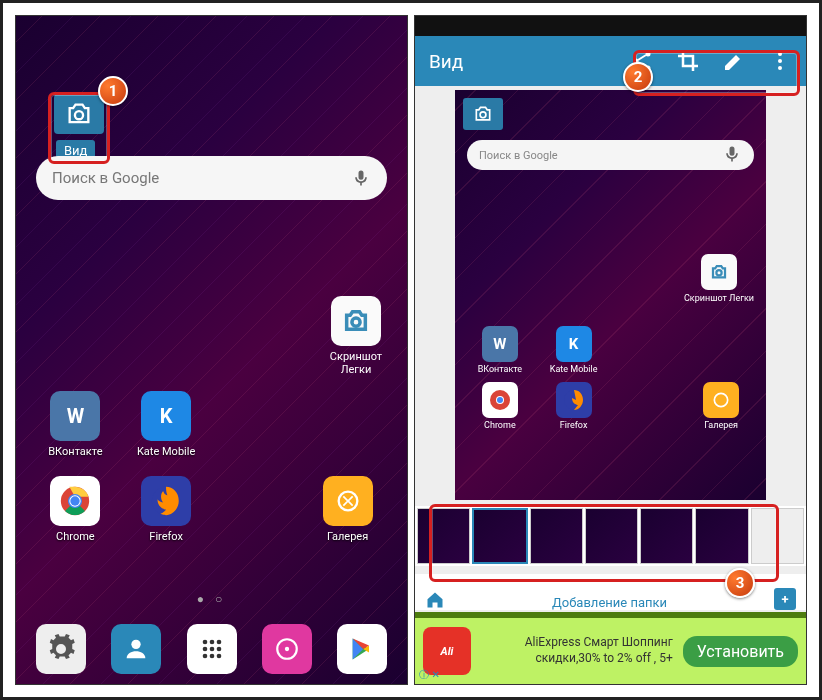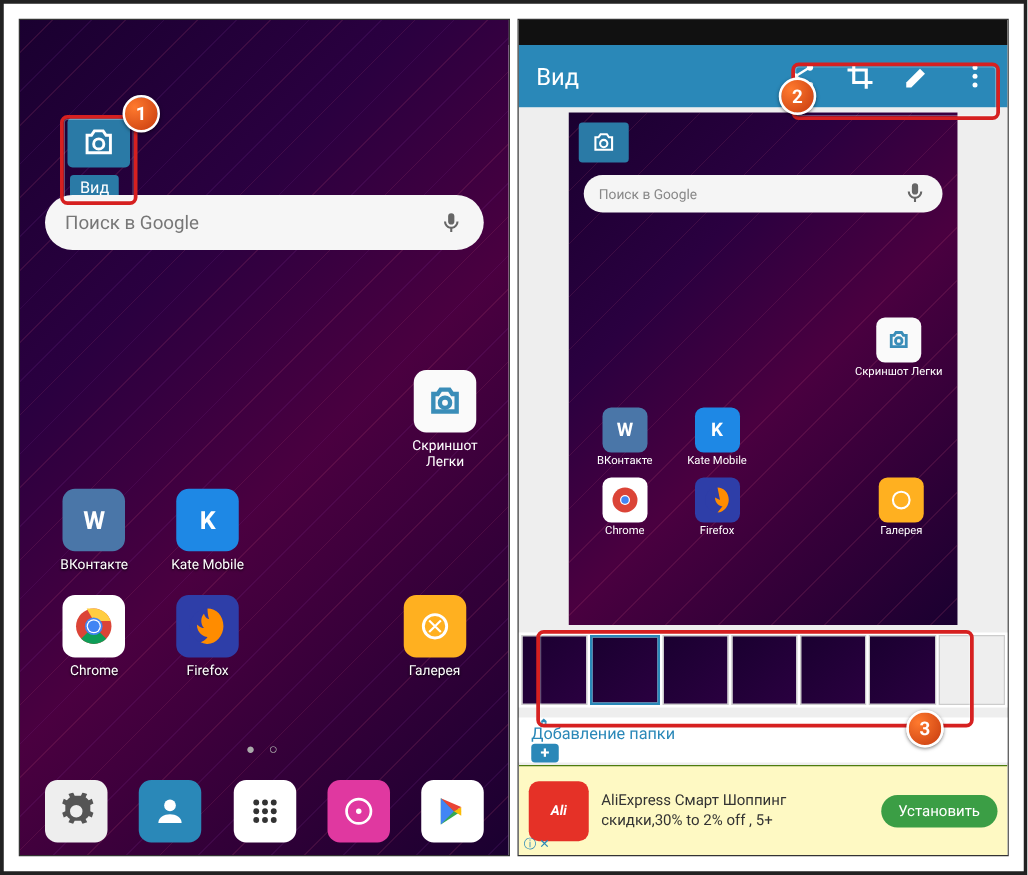--- a/index.html
+++ b/index.html
@@ -71,30 +71,30 @@
   .pv-apps { position:absolute; top:236px; left:12px; right:12px; display:grid; grid-template-columns:repeat(4,1fr); gap:8px; color:#fff; font-size:9px; text-align:center;}
   .pv-apps .app{display:flex;flex-direction:column;align-items:center;gap:2px;}
   .pv-apps .ico{width:36px;height:36px;border-radius:7px;display:flex;align-items:center;justify-content:center;font-size:15px;font-weight:bold;}
 
   
   .thumbs { position:absolute; top:420px; left:0; right:0; height:60px; background:#fff; display:flex; gap:2px; padding:2px;}
   .thumbs > div { flex:1; background:linear-gradient(135deg,#1a0030,#2a0040); border:1px solid #ccc;}
   .thumbs > div.sel { border:2px solid #2a88b8;}
 
   
-  .folder-row{ position:absolute; top:488px; left:0; right:0; height:36px; background:#fff; display:flex; align-items:flex-start; padding:0 10px; color:#2a88b8; font-size:13px;flex-direction:column;}
+  .folder-row{ position:absolute; top:488px; left:0; right:0; height:36px; background:#fff; display:flex; align-items:flex-end; padding:0 10px; color:#2a88b8; font-size:13px;}
   .folder-row .home{width:20px;height:20px;fill:#2a88b8;}
   .folder-row .txt{flex:1;text-align:center;}
   .folder-row .plus{width:22px;height:22px;background:#2a88b8;color:#fff;display:flex;align-items:center;justify-content:center;border-radius:3px;font-weight:bold;}
 
   
-  .ad { position:absolute; bottom:0; left:0; right:0; height:72px; background:#fef9c3; display:flex; align-items:center; padding:8px; gap:10px; border-top:1px solid #4d7c0f;}
+  .ad { position:absolute; bottom:0; left:0; right:0; height:72px; background:#bef264; display:flex; align-items:center; padding:8px; gap:10px; border-top:6px solid #4d7c0f;text-align:right;}
   .ad .adico{width:48px;height:48px;background:#e53127;border-radius:8px;color:#fff;display:flex;align-items:center;justify-content:center;font-weight:bold;font-style:italic;font-size:11px;}
   .ad .adtxt{flex:1;font-size:12px;color:#333;line-height:1.3;}
-  .ad .adbtn{background:#3b9e45;color:#fff;font-size:12px;padding:6px 14px;border-radius:14px;}
+  .ad .adbtn{background:#3b9e45;color:#fff;font-size:16px;padding:6px 14px;border-radius:14px;}
   .ad .adinfo{position:absolute;bottom:2px;left:4px;font-size:10px;color:#2a88b8;}
 
   
   .c-vk{background:#4a76a8;} .c-kate{background:#1e88e5;} .c-chrome{background:#fff;} .c-ff{background:#2e3ea8;} .c-gal{background:#ffb020;}
   .c-set{background:#eee;color:#444;} .c-cont{background:#2a88b8;} .c-drawer{background:#fff;color:#333;} .c-music{background:#e038a0;} .c-play{background:#fff;}
 </style>
 </head>
 <body>
 
 <div class="container">

